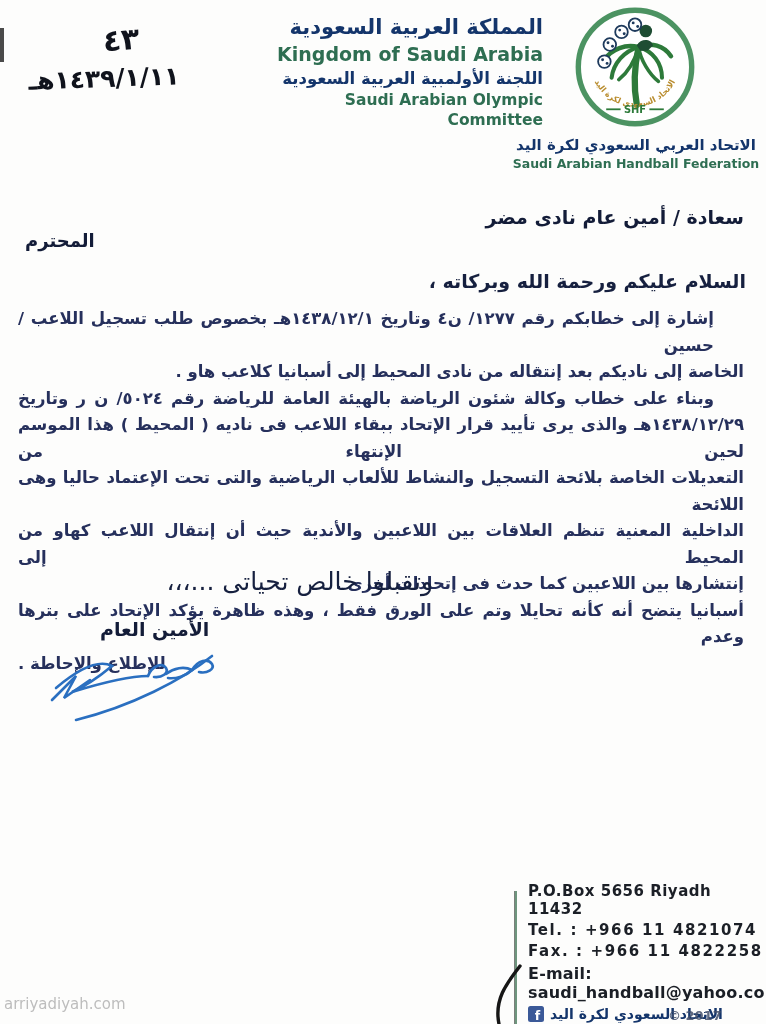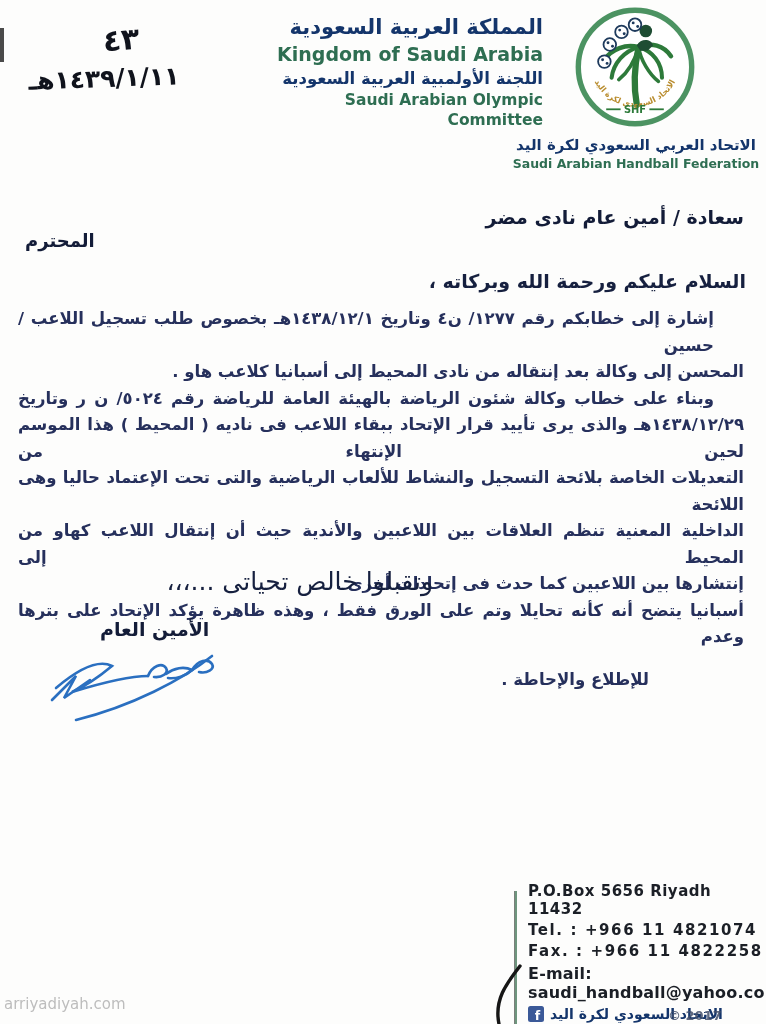--- a/index.html
+++ b/index.html
@@ -34,21 +34,21 @@
   .salute-to{position:absolute;right:0;top:0;font-size:19px;font-weight:bold;color:#131c38;direction:rtl;}
   .salute-honorific{position:absolute;left:5px;top:24px;font-size:18px;font-weight:bold;color:#131c38;direction:rtl;}
   .greeting{position:absolute;right:20px;top:270px;font-size:19px;font-weight:bold;color:#16203f;direction:rtl;}
   .body-block{
     position:absolute;top:306px;right:22px;left:18px;
     direction:rtl;font-size:16.5px;font-weight:bold;color:#26305c;line-height:26.5px;
   }
   .bl{text-align:right;}
   .bl.fill{text-align:justify;text-align-last:justify;}
   .bl.indent{padding-right:30px;}
-  .bl.notice{padding-right:95px;text-align:right;margin-top:16px;}
+  .bl.notice{padding-right:95px;text-align:left;}
   .closing{position:absolute;right:333px;top:567px;font-size:25px;font-weight:normal;color:#16203f;direction:rtl;}
   .sig-title{position:absolute;left:100px;top:618px;font-size:19px;font-weight:bold;color:#131c38;direction:rtl;}
   .sig-svg{position:absolute;left:42px;top:636px;}
   
   .footer-line{position:absolute;left:514px;top:891px;bottom:0;width:3px;
     background:linear-gradient(to right,#7a7f7a 0 1.5px,#6e967e 1.5px 3px);}
   .footer{position:absolute;left:528px;top:880px;width:236px;color:#1b1f26;}
   .f-pobox{font-size:15px;font-weight:bold;letter-spacing:.5px;margin-top:2px;}
   .f-tel,.f-fax{font-size:15px;font-weight:bold;letter-spacing:1.6px;margin-top:3px;}
   .f-email{font-size:16px;font-weight:bold;margin-top:4px;letter-spacing:.2px;}
@@ -127,21 +127,21 @@
   </div>
 
   <div class="salute-row">
     <span class="salute-to">سعادة / أمين عام نادى مضر</span>
     <span class="salute-honorific">المحترم</span>
   </div>
   <div class="greeting">السلام عليكم ورحمة الله وبركاته ،</div>
 
   <div class="body-block">
     <div class="bl fill indent">إشارة إلى خطابكم رقم ١٢٧٧/ ن٤ وتاريخ ١٤٣٨/١٢/١هـ بخصوص طلب تسجيل اللاعب / حسين</div>
-    <div class="bl">المحسن إلى وكالة بعد إنتقاله من نادى المحيط إلى أسبانيا كلاعب هاو .</div>
+    <div class="bl">الخاصة إلى ناديكم بعد إنتقاله من نادى المحيط إلى أسبانيا كلاعب هاو .</div>
     <div class="bl fill indent">وبناء على خطاب وكالة شئون الرياضة بالهيئة العامة للرياضة رقم ٥٠٢٤/ ن ر وتاريخ</div>
     <div class="bl fill">١٤٣٨/١٢/٢٩هـ والذى يرى تأييد قرار الإتحاد ببقاء اللاعب فى ناديه ( المحيط ) هذا الموسم لحين الإنتهاء من</div>
     <div class="bl fill">التعديلات الخاصة بلائحة التسجيل والنشاط للألعاب الرياضية والتى تحت الإعتماد حاليا وهى اللائحة</div>
     <div class="bl fill">الداخلية المعنية تنظم العلاقات بين اللاعبين والأندية حيث أن إنتقال اللاعب كهاو من المحيط إلى</div>
     <div class="bl">إنتشارها بين اللاعبين كما حدث فى إتحادات أخرى .</div>
     <div class="bl fill">أسبانيا يتضح أنه كأنه تحايلا وتم على الورق فقط ، وهذه ظاهرة يؤكد الإتحاد على بترها وعدم</div>
     <div class="bl notice">للإطلاع والإحاطة .</div>
   </div>
 
   <div class="closing">وتقبلوا خالص تحياتى ...،،،</div>

